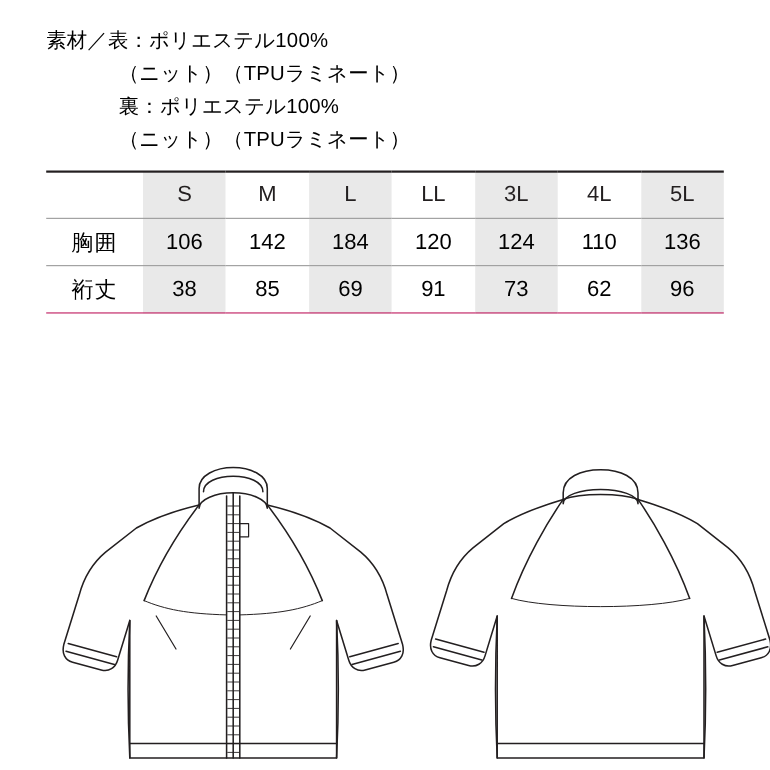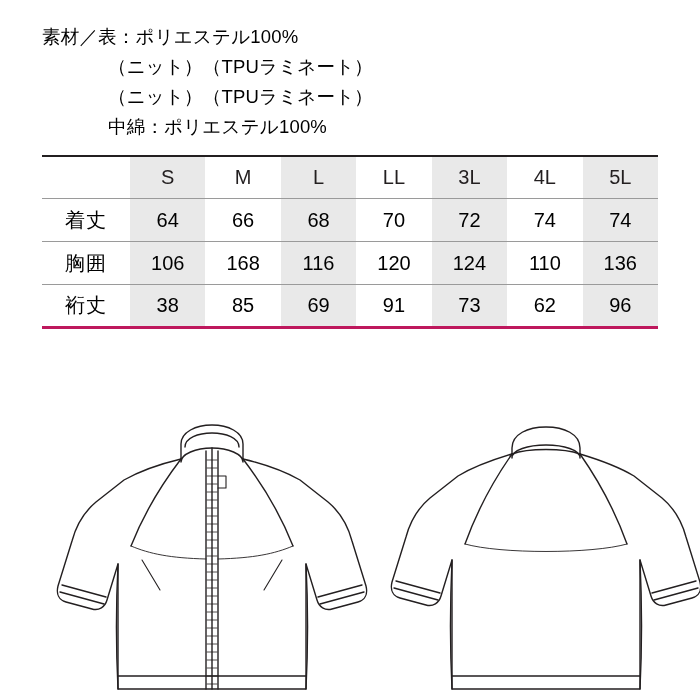--- a/index.html
+++ b/index.html
@@ -57,21 +57,21 @@
     padding: 0;
   }
   table.size-table thead th {
     border-top: 2px solid #231f20;
     border-bottom: 1px solid #9a9a9a;
   }
   table.size-table tbody td {
     border-bottom: 1px solid #9a9a9a;
   }
   table.size-table tbody tr:last-child td {
-    border-bottom: 3px solid #be185d;
+    border-bottom: 1px solid #be185d;
   }
   .col-label {
     width: 88px;
     background: #ffffff !important;
     font-size: 20px;
     letter-spacing: 1px;
   }
   .shaded {
     background: #e9e9e9;
   }
@@ -93,54 +93,44 @@
   }
 </style>
 </head>
 <body>
 
 <div class="page">
 
   <div class="spec">
     <div class="spec-line indent-0">素材／表：ポリエステル100%</div>
     <div class="spec-line indent-1">（ニット）（TPUラミネート）</div>
+    <div class="spec-line indent-2">裏：ポリエステル100%</div>
     <div class="spec-line indent-3">（ニット）（TPUラミネート）</div>
-    <div class="spec-line indent-2">中綿：ポリエステル100%</div>
   </div>
 
   <div class="table-wrap">
     <table class="size-table">
       <thead>
         <tr>
           <th class="col-label"></th>
           <th class="hdr shaded">S</th>
           <th class="hdr">M</th>
           <th class="hdr shaded">L</th>
           <th class="hdr">LL</th>
           <th class="hdr shaded">3L</th>
           <th class="hdr">4L</th>
           <th class="hdr shaded">5L</th>
         </tr>
       </thead>
       <tbody>
         <tr>
-          <td class="col-label">着丈</td>
-          <td class="shaded">64</td>
-          <td>66</td>
-          <td class="shaded">68</td>
-          <td>70</td>
-          <td class="shaded">72</td>
-          <td>74</td>
-          <td class="shaded">74</td>
-        </tr>
-        <tr>
           <td class="col-label">胸囲</td>
           <td class="shaded">106</td>
-          <td>168</td>
-          <td class="shaded">116</td>
+          <td>142</td>
+          <td class="shaded">184</td>
           <td>120</td>
           <td class="shaded">124</td>
           <td>110</td>
           <td class="shaded">136</td>
         </tr>
         <tr>
           <td class="col-label">裄丈</td>
           <td class="shaded">38</td>
           <td>85</td>
           <td class="shaded">69</td>

